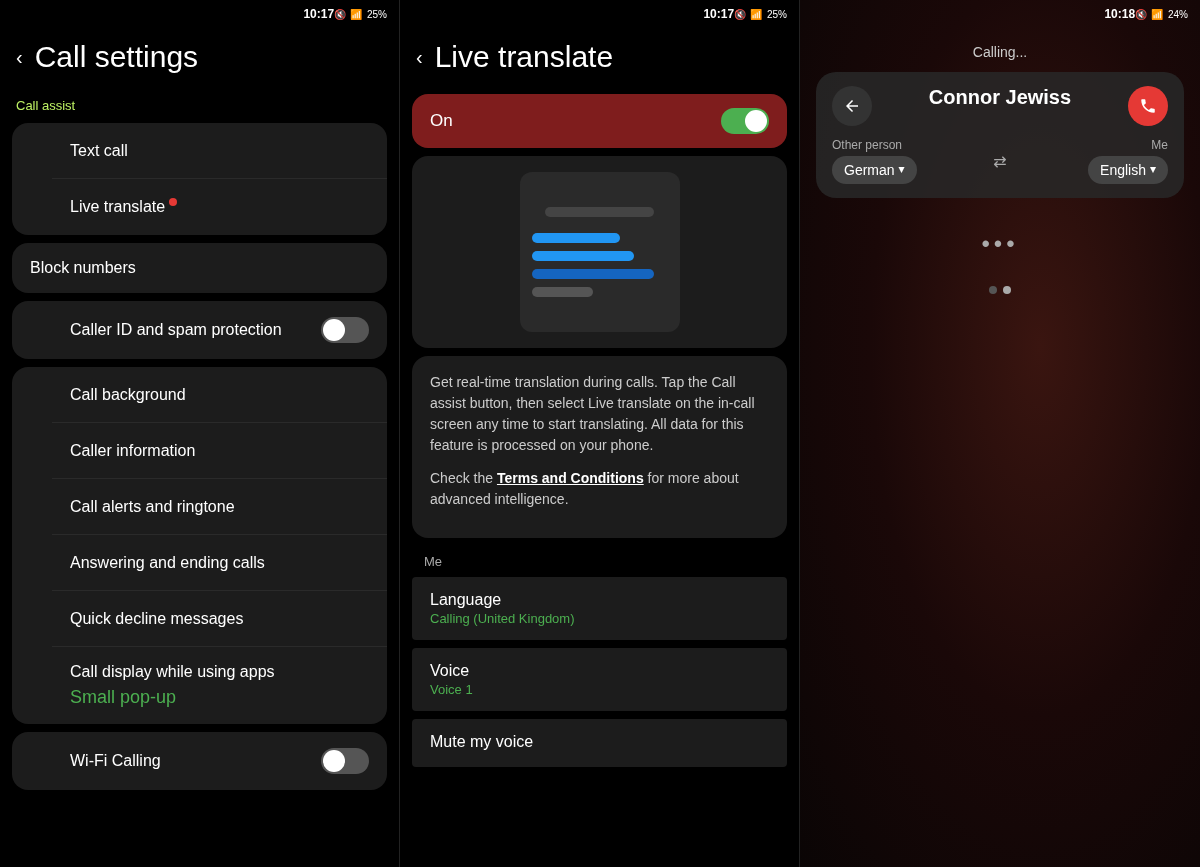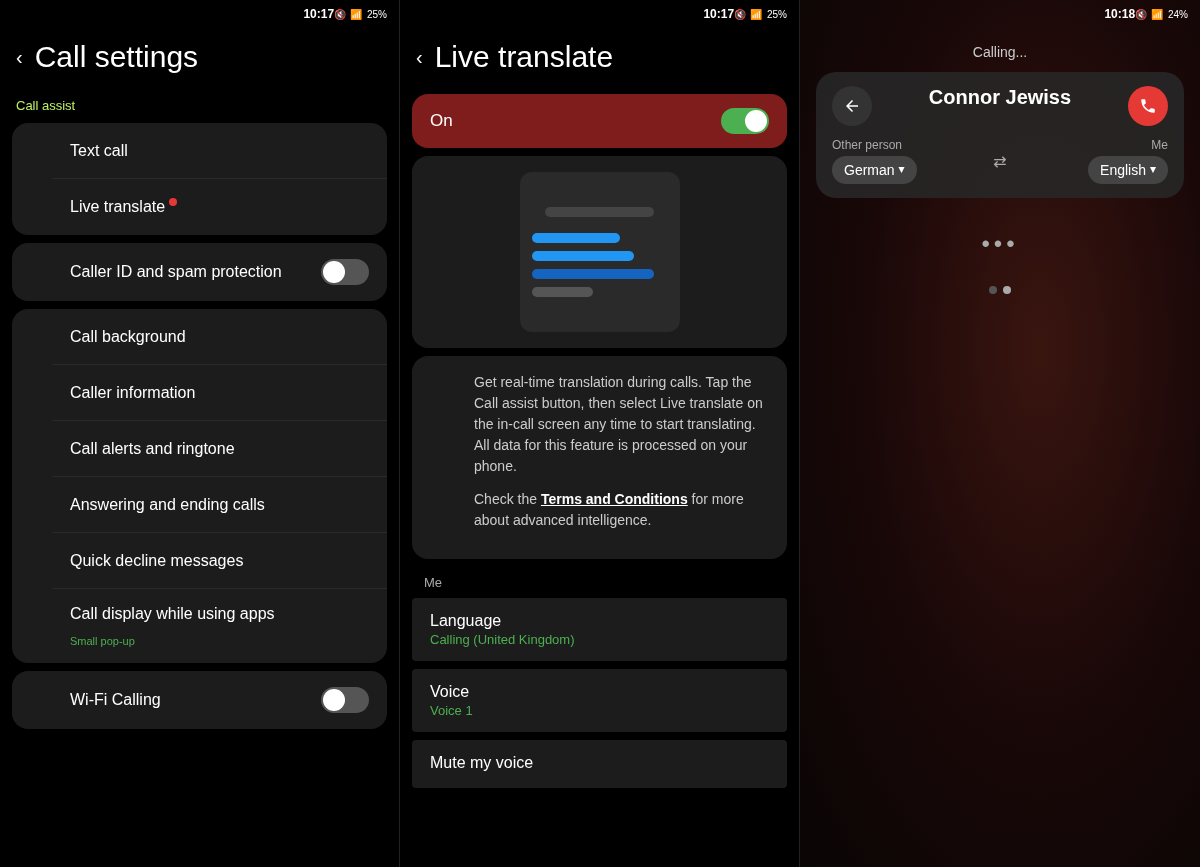--- a/index.html
+++ b/index.html
@@ -103,22 +103,22 @@
     }
     .settings-item:last-child {
       border-bottom: none;
     }
     .settings-item-text {
       color: #fff;
       font-size: 16px;
     }
     .settings-item-subtext {
       color: #4caf50;
-      font-size: 11px;
-      margin-top: 12px;
+      font-size: 18px;
+      margin-top: 6px;
     }
     .settings-item-dot {
       width: 8px;
       height: 8px;
       background: #e53935;
       border-radius: 50%;
       margin-left: 4px;
       display: inline-block;
       vertical-align: super;
     }
@@ -229,21 +229,20 @@
       background: #1c1c1c;
       border-radius: 16px;
       margin: 4px 12px 8px;
       padding: 16px 18px;
     }
     .desc-text {
       color: #ccc;
       font-size: 14px;
       line-height: 1.5;
       margin-bottom: 12px;
-      margin-left: 44px;
     }
     .desc-link {
       color: #fff;
       text-decoration: underline;
       font-weight: 600;
     }
 
     .me-label {
       color: #aaa;
       font-size: 13px;
@@ -415,20 +414,23 @@
     <div class="settings-item">
       <span class="settings-item-text">Text call</span>
     </div>
     <div class="settings-item">
       <span class="settings-item-text">
         <span>Live translate</span><span class="settings-item-dot"></span>
       </span>
     </div>
   </div>
 
+  <div class="standalone-item">
+    <span class="settings-item-text">Block numbers</span>
+  </div>
 
   <div class="settings-group">
     <div class="settings-item">
       <span class="settings-item-text">Caller ID and spam protection</span>
       <div class="toggle toggle-off"></div>
     </div>
   </div>
 
   <div class="settings-group">
     <div class="settings-item">

